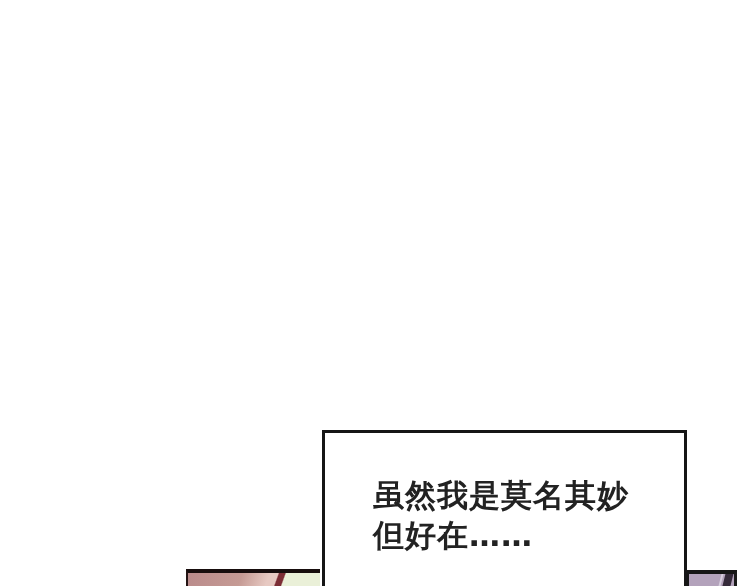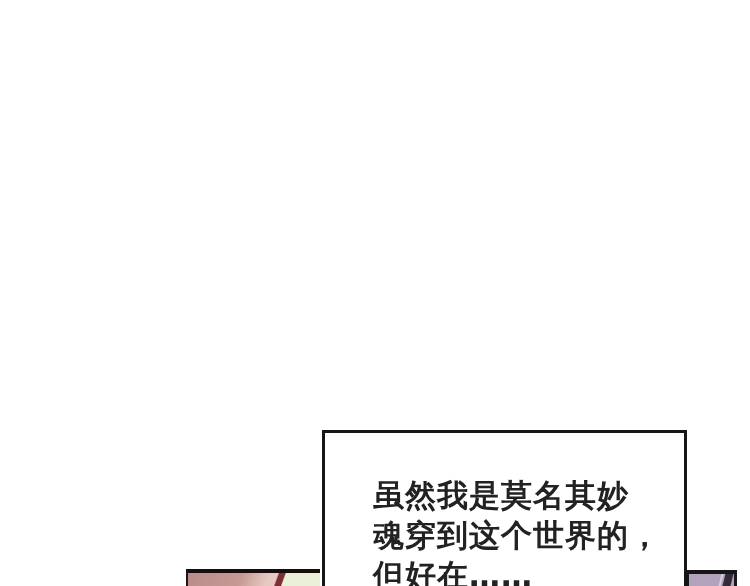--- a/index.html
+++ b/index.html
@@ -96,21 +96,20 @@
     }
   </style>
 </head>
 <body>
 
 <div class="comic-page">
 
   <div class="speech-bubble">
     <div class="bubble-text">
       <span class="dialog-line">虽然我是莫名其妙</span>
-      <span class="dialog-line">魂穿到这个世界的，</span>
       <span class="dialog-line">但好在……</span>
     </div>
   </div>
 
   <div class="panel-fragment-left"></div>
 
   <div class="panel-fragment-right">
     <div class="panel-right-seam"></div>
     <div class="panel-right-dark-stripe"></div>
   </div>

